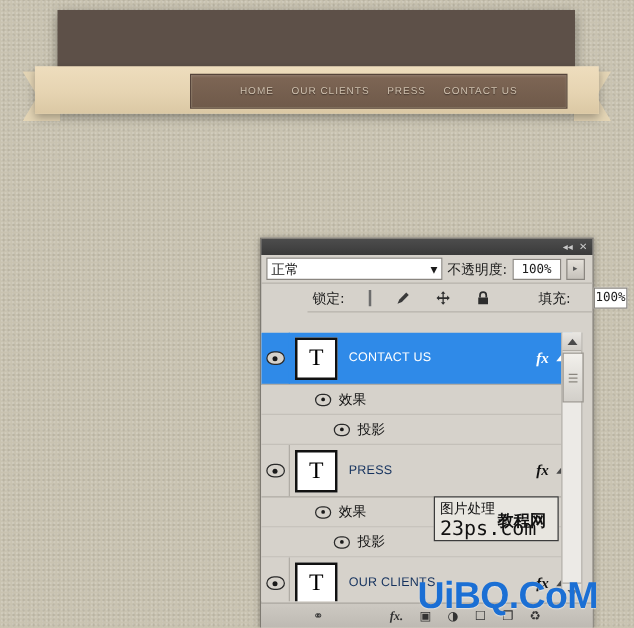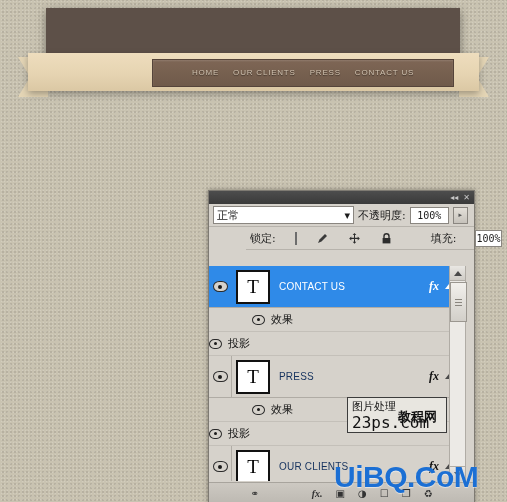--- a/index.html
+++ b/index.html
@@ -167,21 +167,21 @@
     height:23px;display:flex;align-items:center;background:#d6d2cb;
     border-bottom:1px solid #c4c0b9;
   }
   .sub-row .eye{width:11px;height:8px;border-width:1.3px;}
   .sub-row .eye:after{width:3px;height:3px;}
   .sub-label{
     margin-left:6px;font-size:11px;color:#111;
     font-family:"DejaVu Sans",sans-serif;
   }
   .indent1{padding-left:43px;}
-  .indent2{}
+  .indent2{padding-left:58px;}
   
   #v-scroll{
     position:absolute;right:8px;top:75px;width:15px;height:215px;
     background:#eceae6;border-left:1px solid #b0aca5;border-right:1px solid #b0aca5;
   }
   .sb-arrow{
     width:15px;height:14px;background:linear-gradient(180deg,#e9e7e3,#cfccc6);
     display:flex;align-items:center;justify-content:center;
     border-bottom:1px solid #b0aca5;
   }

